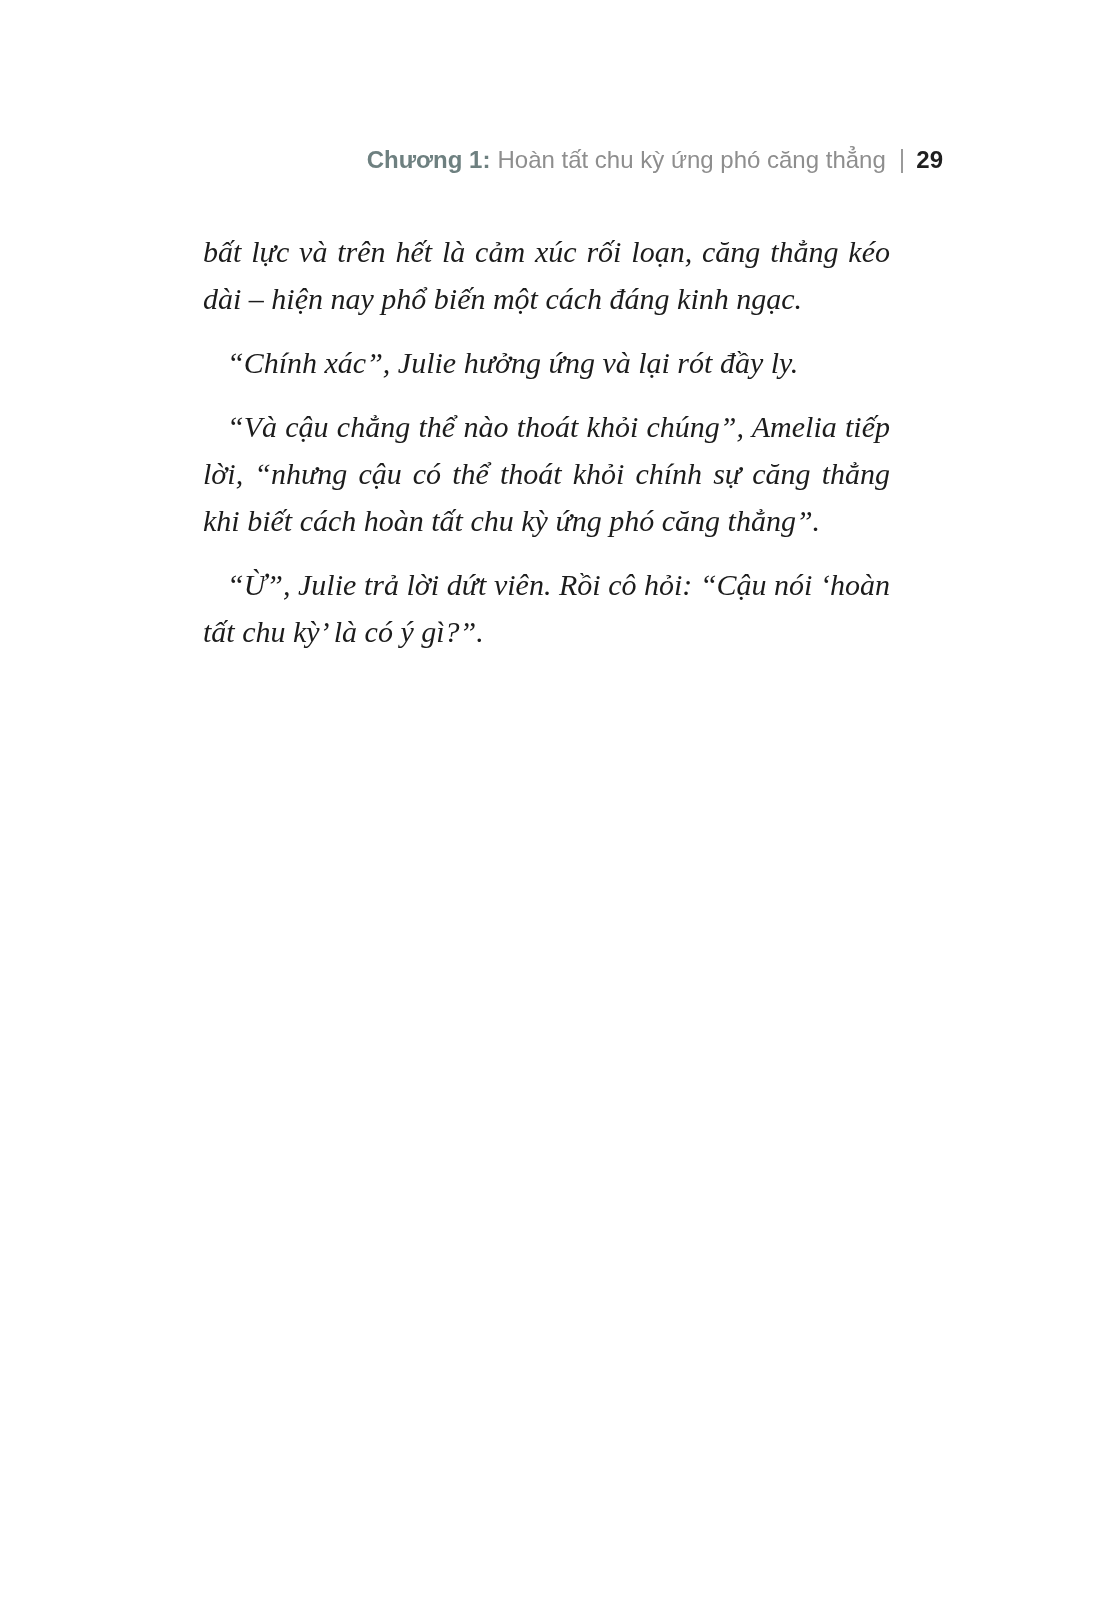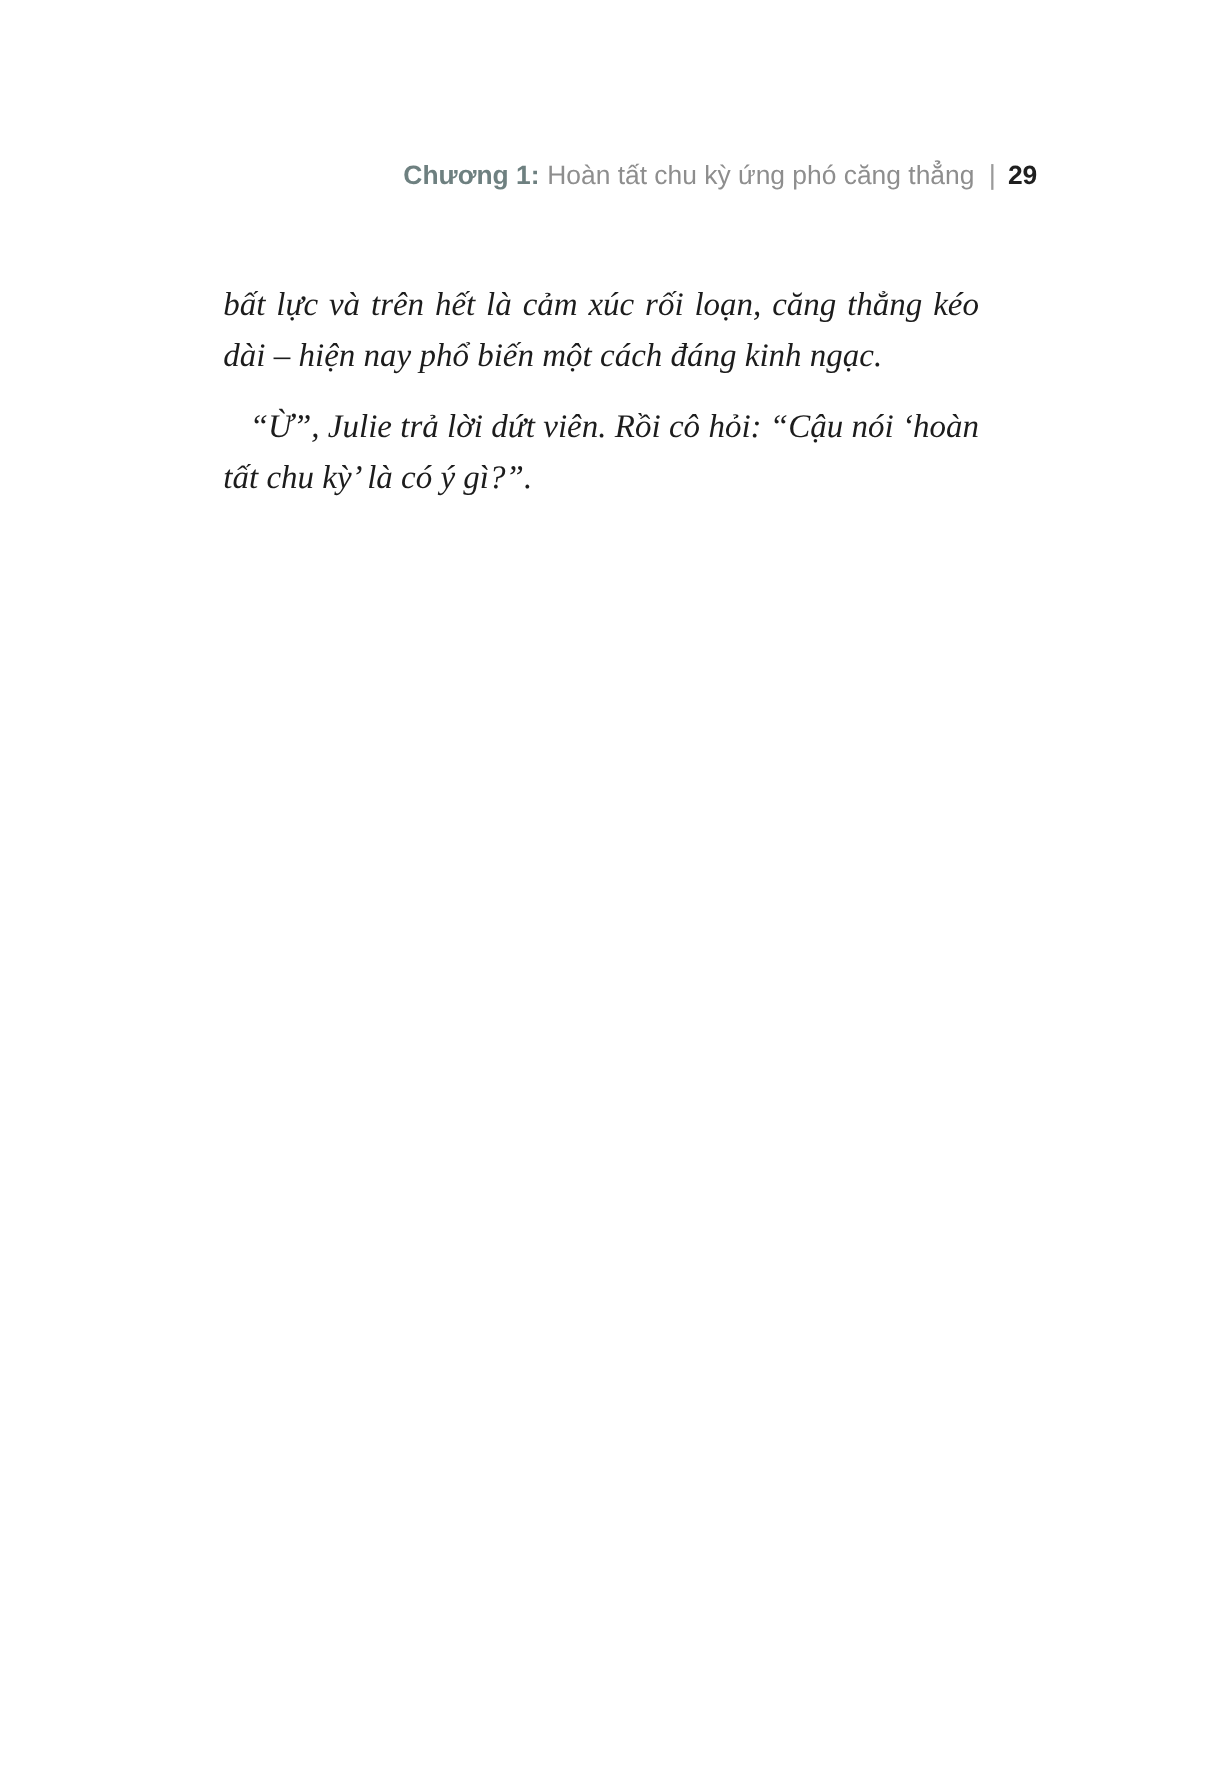--- a/index.html
+++ b/index.html
@@ -44,21 +44,20 @@
   .page-number {
     font-weight: 700;
     color: #1f1f1f;
   }
   
   .text-column {
     position: absolute;
     left: 203px;
     top: 228px;
     width: 687px;
-    margin-top: 25px;
   }
   .text-column p {
     margin: 0 0 17px 0;
     font-style: italic;
     font-size: 30px;
     line-height: 47px;
     color: #1c1c1c;
     text-align: justify;
     text-indent: 24px;
     text-justify: inter-word;
@@ -71,16 +70,18 @@
 <body>
 
 <div class="page">
 
   <div class="page-header">
     <span class="chapter-label">Chương 1:</span><span class="chapter-title">Hoàn tất chu kỳ ứng phó căng thẳng</span><span class="header-separator">|</span><span class="page-number">29</span>
   </div>
 
   <div class="text-column">
     <p class="continuation">bất lực và trên hết là cảm xúc rối loạn, căng thẳng kéo dài – hiện nay phổ biến một cách đáng kinh ngạc.</p>
+    <p>“Chính xác”, Julie hưởng ứng và lại rót đầy ly.</p>
+    <p>“Và cậu chẳng thể nào thoát khỏi chúng”, Amelia tiếp lời, “nhưng cậu có thể thoát khỏi chính sự căng thẳng khi biết cách hoàn tất chu kỳ ứng phó căng thẳng”.</p>
     <p>“Ừ”, Julie trả lời dứt viên. Rồi cô hỏi: “Cậu nói ‘hoàn tất chu kỳ’ là có ý gì?”.</p>
   </div>
 
 </div>
 
 </body></html>

